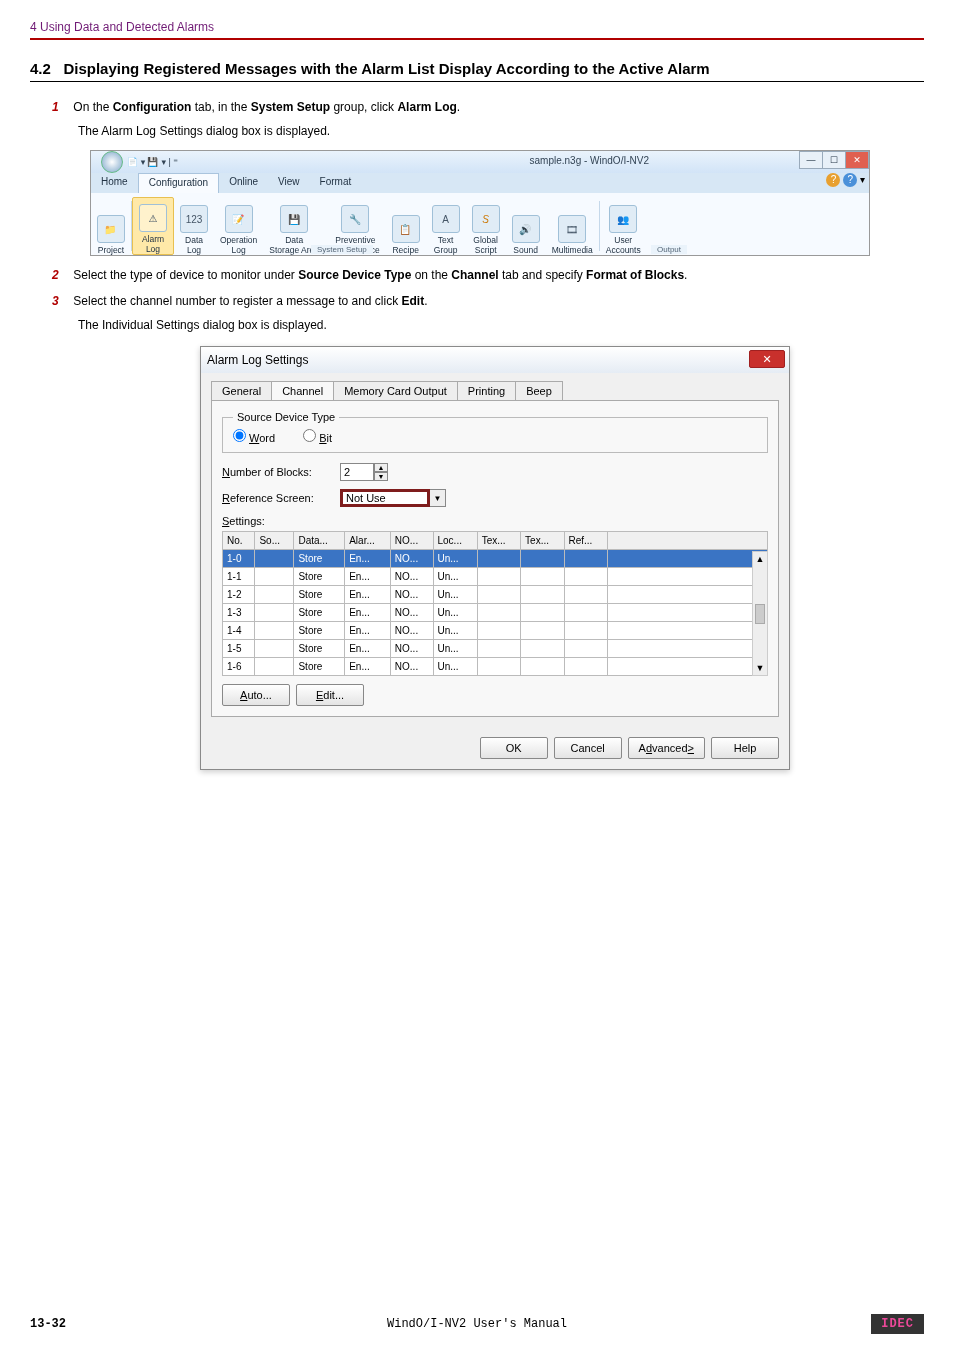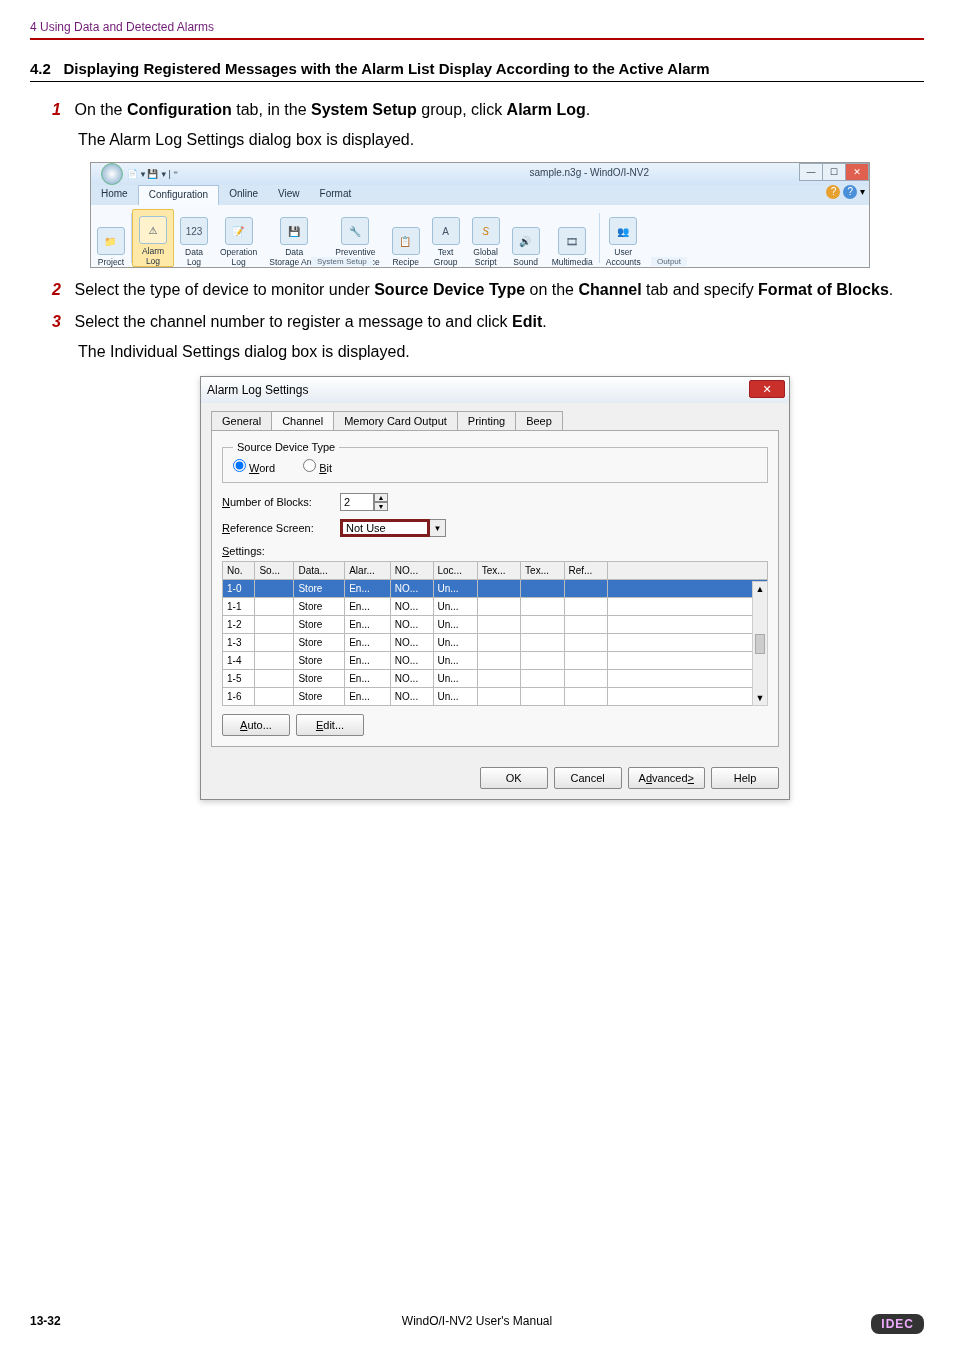--- a/index.html
+++ b/index.html
@@ -11,21 +11,21 @@
     width: 954px;
     margin: 0 auto;
     padding: 20px 30px 40px 30px;
     position: relative;
     min-height: 1350px;
   }
   .header-text { font-size: 12px; color: #701a75; margin-bottom: 4px; }
   .red-rule { border: none; border-top: 2px solid #b00000; margin-bottom: 20px; }
   .section-title { font-weight: bold; font-size: 15px; margin: 14px 0 14px 0; }
   .section-underline { border: none; border-top: 1px solid #000; margin-top: -10px; margin-bottom: 16px; }
-  .step { margin-left: 48px; margin-right: 10px; margin-bottom: 8px; font-size: 16px; line-height: 1.5; }
+  .step { margin-left: 48px; margin-right: 10px; margin-bottom: 8px; font-size: 12px; line-height: 1.5; }
   .step-num { color: #b00000; font-style: italic; font-weight: bold; display: inline-block; width: 18px; margin-left: -26px; }
   .step p { margin-bottom: 6px; }
   .step .desc { margin-top: 4px; }
 
   
   .ribbon-wrap { margin: 10px 0 10px 60px; border: 1px solid #999; background: #fff; width: 780px; position: relative; }
   .ribbon-title { background: linear-gradient(#eaf3fc,#d2e4f7); height: 22px; font-size: 10px; color: #333; display: flex; align-items: center; padding-left: 6px; position: relative; }
   .ribbon-title .win-controls { position: absolute; right: 0; top: 0; display: flex; }
   .win-btn { width: 24px; height: 18px; border:1px solid #9ab; background:#e8f0f8; font-size:9px; display:flex; align-items:center; justify-content:center; margin-left:-1px; color:#234; }
   .win-btn.red { background:#e06050; color:#fff; }
@@ -69,24 +69,24 @@
   table.settings { border-collapse:collapse; width:100%; font-size:10px; background:#fff; }
   table.settings th, table.settings td { border:1px solid #bbb; padding:2px 4px; height:18px; text-align:left; white-space:nowrap; overflow:hidden; }
   table.settings th { background:#f0f0f0; font-weight:normal; }
   tr.selected td { background:#3a74c4; color:#fff; }
   .scroll-right { position:absolute; right:0; top:20px; bottom:0; width:16px; background:#eee; border:1px solid #ccc; display:flex; flex-direction:column; justify-content:space-between; align-items:center; font-size:9px; padding:2px 0; }
   .btn-row { margin-top:8px; display:flex; gap:6px; }
   .os-btn { min-width:68px; height:22px; border:1px solid #888; background:linear-gradient(#fff,#e4e4e4); font-size:11px; display:inline-flex; align-items:center; justify-content:center; padding:0 10px; border-radius:2px; }
   .dlg-footer { display:flex; justify-content:flex-end; gap:6px; padding:10px 10px 10px 0; }
 
   
-  .page-footer { position:absolute; left:30px; right:30px; bottom:16px; display:flex; justify-content:space-between; font-size:12px; }
+  .page-footer { position:absolute; left:30px; right:30px; bottom:16px; display:flex; justify-content:space-between; align-items:center; font-size:12px;font-family:Liberation Mono, monospace; }
   .page-footer .pgnum { font-weight:bold; }
   .page-footer .center { position:absolute; left:0; right:0; text-align:center; }
-  .idec-logo { background:#333; color:#f0abfc; font-weight:bold; font-size:12px; padding:3px 10px; letter-spacing:1px;border-radius:8px; }
+  .idec-logo { background:#333; color:#ec4899; font-weight:bold; font-size:12px; padding:3px 10px; letter-spacing:1px; }
 </style>
 </head>
 <body>
 
 <div class="header-text">4 Using Data and Detected Alarms</div>
 <hr class="red-rule">
 
 <div class="section-title">
   <span>4.2</span>&nbsp;&nbsp;
   <span>Displaying Registered Messages with the Alarm List Display According to the Active Alarm</span>

